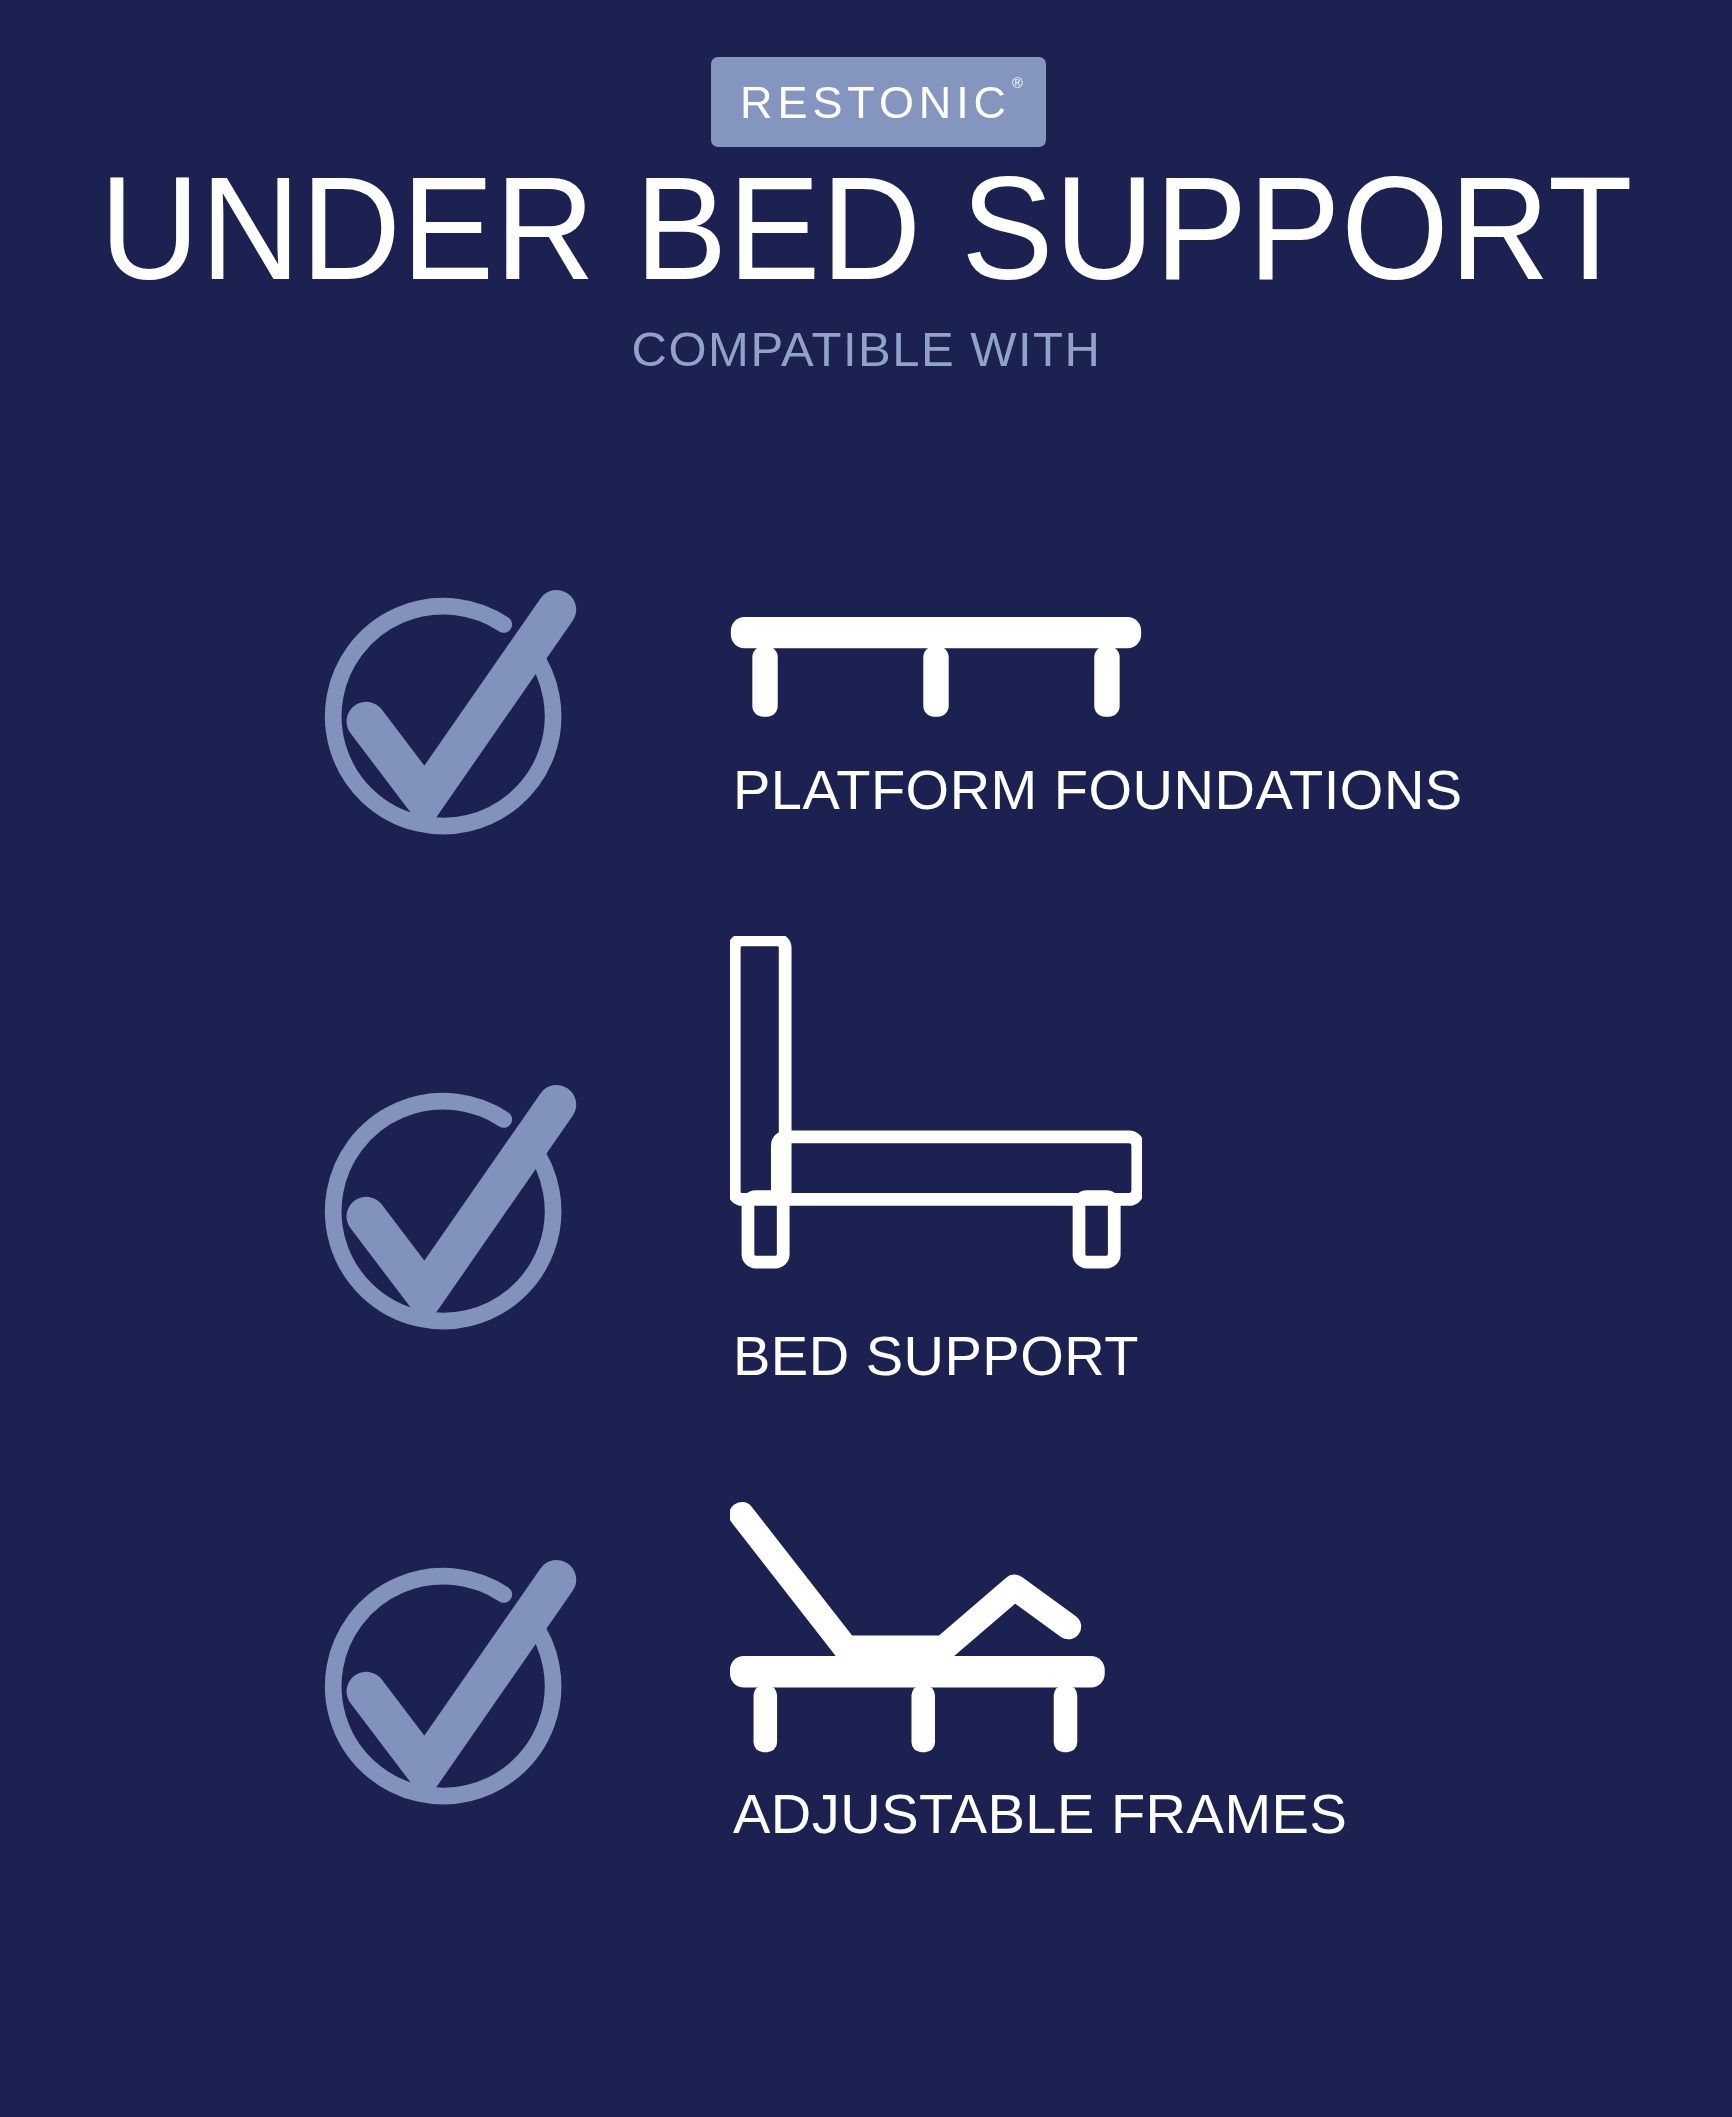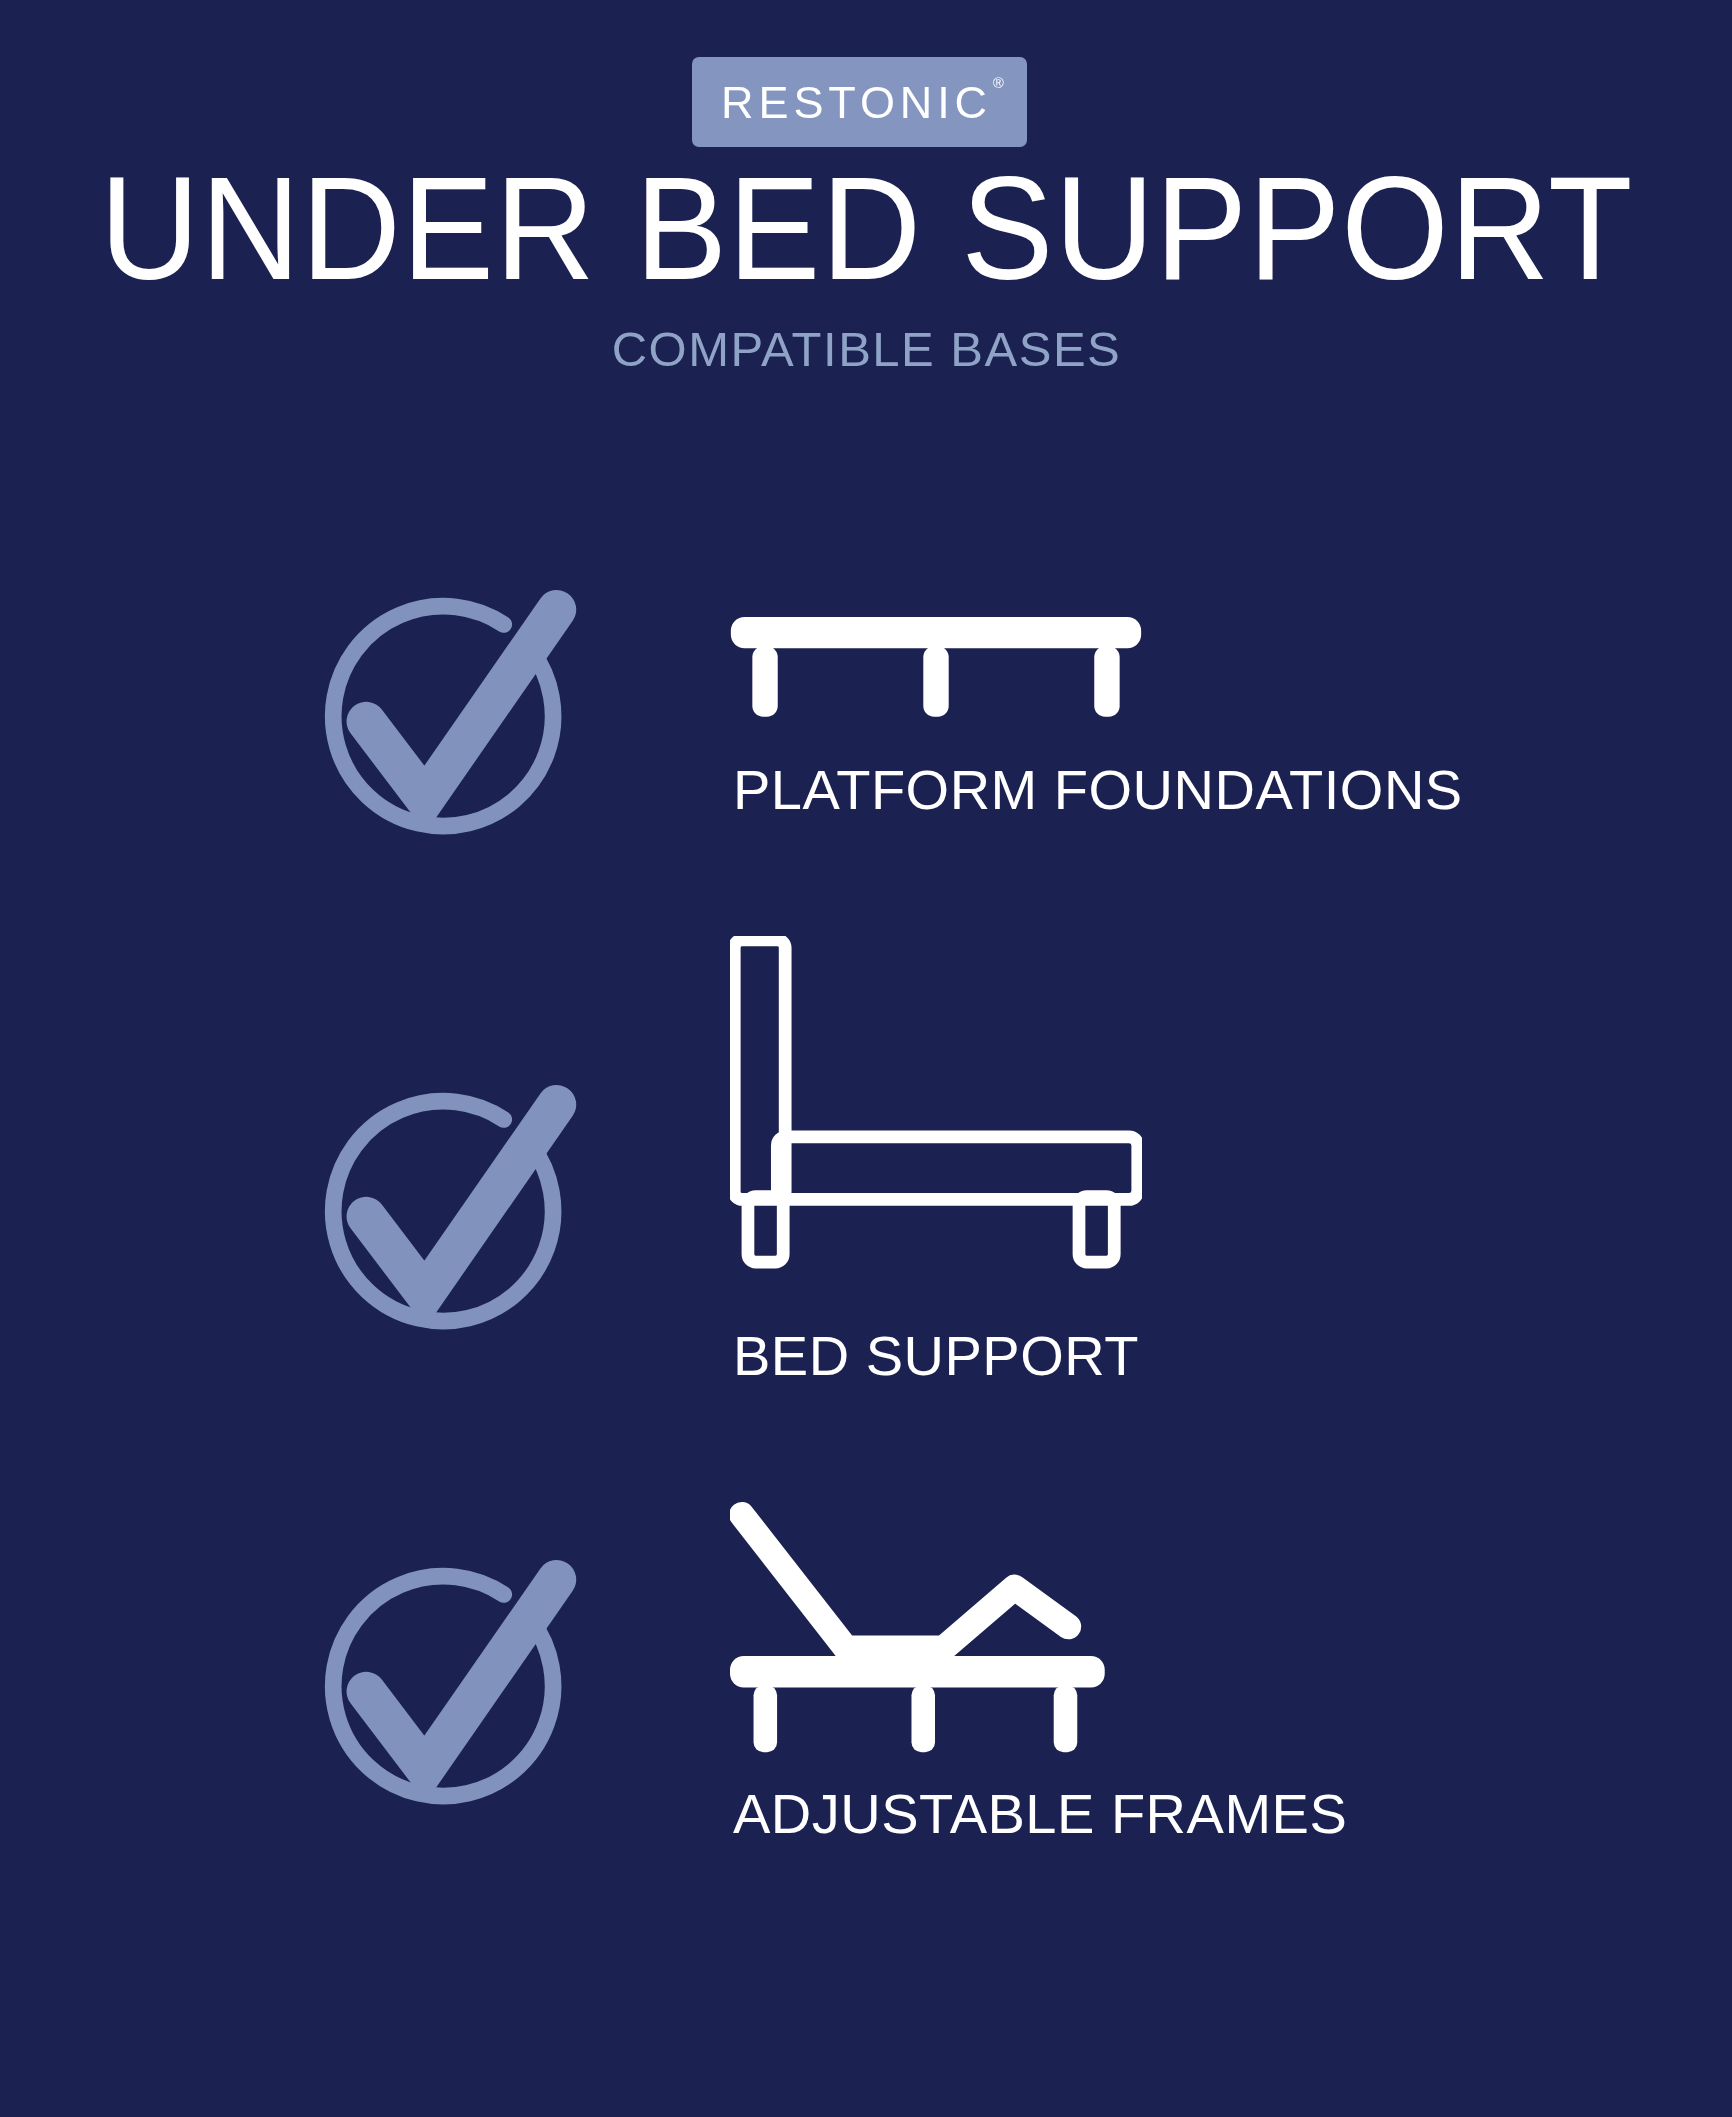--- a/index.html
+++ b/index.html
@@ -18,21 +18,21 @@
 
   .canvas {
     position: absolute;
     inset: 0;
     background: #1b2150;
   }
 
   
   .brand-badge {
     position: absolute;
-    left: 692px;
+    left: 711px;
     top: 57px;
     width: 335px;
     height: 90px;
     background: #8496c0;
     border-radius: 6.9px;
     display: flex;
     align-items: center;
     justify-content: center;
   }
   .brand-badge .brand-text {
@@ -137,21 +137,21 @@
 </head>
 <body>
 
 <div class="canvas">
 
   <div class="brand-badge">
     <span class="brand-text"><span>RESTONIC</span><span class="brand-tm">®</span></span>
   </div>
 
   <div class="page-title">UNDER BED SUPPORT</div>
-  <div class="page-subtitle">COMPATIBLE BASES</div>
+  <div class="page-subtitle">COMPATIBLE WITH</div>
 
   <div class="feature-row row-1">
 
     <div class="check-slot">
       <svg viewBox="0 0 270 270" xmlns="http://www.w3.org/2000/svg">
 
         <path d="M 222 75
                  A 112 112 0 1 1 198 45" fill="none" stroke="#8193bd" stroke-width="17" stroke-linecap="round" transform="rotate(-8 135 140)"></path>
 
         <path d="M 44 136 L 104 215 L 238 22" fill="none" stroke="#8193bd" stroke-width="40" stroke-linecap="round" stroke-linejoin="miter"></path>

